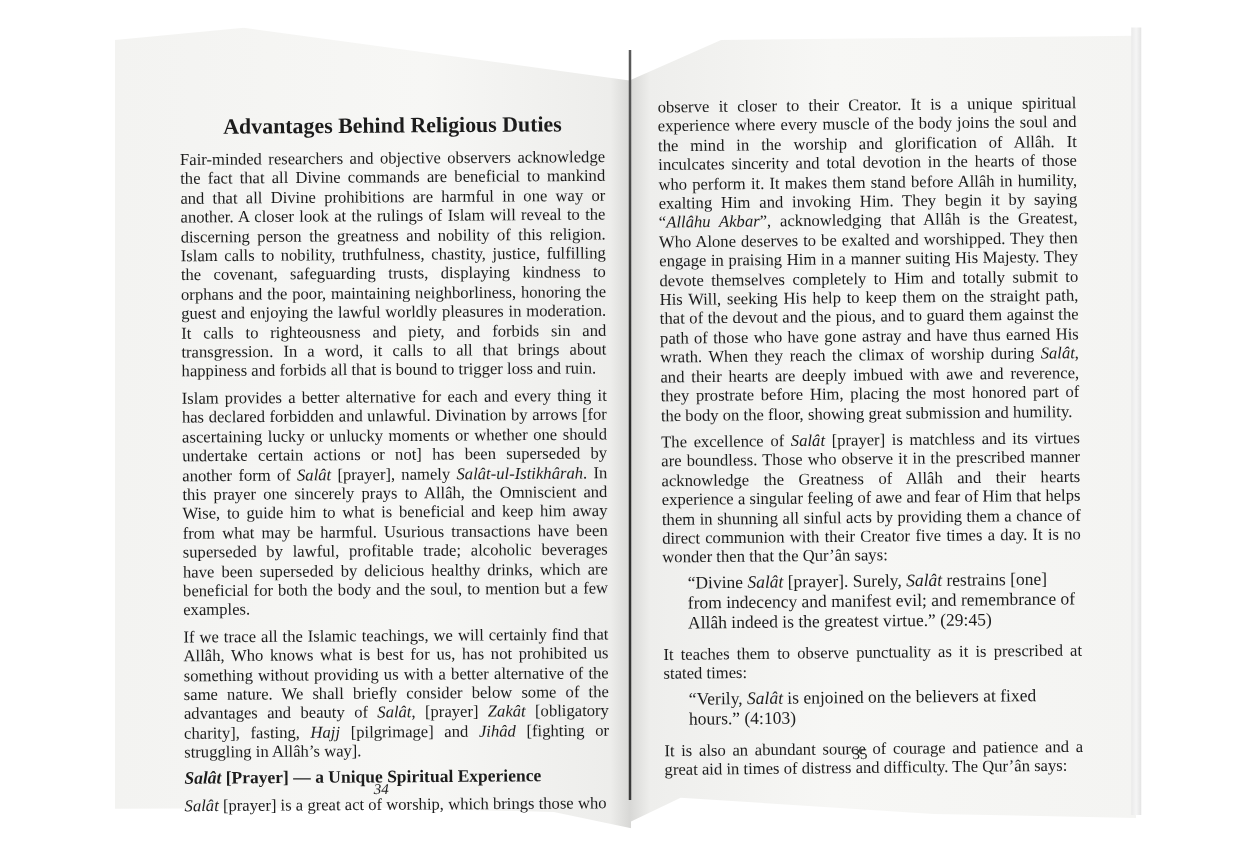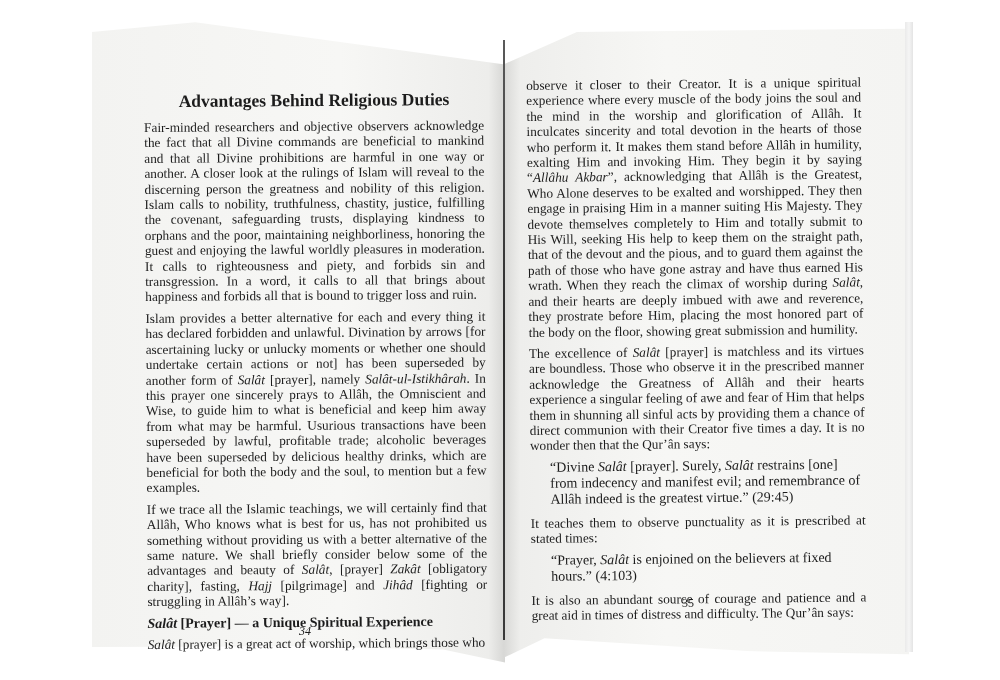--- a/index.html
+++ b/index.html
@@ -75,19 +75,19 @@
     <p><span>If we trace all the Islamic teachings, we will certainly find that Allâh, Who knows what is best for us, has not prohibited us something without providing us with a better alternative of the same nature. We shall briefly consider below some of the advantages and beauty of </span><i>Salât</i><span>, [prayer] </span><i>Zakât</i><span> [obligatory charity], fasting, </span><i>Hajj</i><span> [pilgrimage] and </span><i>Jihâd</i><span> [fighting or struggling in Allâh’s way].</span></p>
     <p class="subhead"><i>Salât</i><span> [Prayer] — a Unique Spiritual Experience</span></p>
     <p><i>Salât</i><span> [prayer] is a great act of worship, which brings those who</span></p>
   </div>
 
   <div class="text right-text">
     <p><span>observe it closer to their Creator. It is a unique spiritual experience where every muscle of the body joins the soul and the mind in the worship and glorification of Allâh. It inculcates sincerity and total devotion in the hearts of those who perform it. It makes them stand before Allâh in humility, exalting Him and invoking Him. They begin it by saying “</span><i>Allâhu Akbar</i><span>”, acknowledging that Allâh is the Greatest, Who Alone deserves to be exalted and worshipped. They then engage in praising Him in a manner suiting His Majesty. They devote themselves completely to Him and totally submit to His Will, seeking His help to keep them on the straight path, that of the devout and the pious, and to guard them against the path of those who have gone astray and have thus earned His wrath. When they reach the climax of worship during </span><i>Salât</i><span>, and their hearts are deeply imbued with awe and reverence, they prostrate before Him, placing the most honored part of the body on the floor, showing great submission and humility.</span></p>
     <p><span>The excellence of </span><i>Salât</i><span> [prayer] is matchless and its virtues are boundless. Those who observe it in the prescribed manner acknowledge the Greatness of Allâh and their hearts experience a singular feeling of awe and fear of Him that helps them in shunning all sinful acts by providing them a chance of direct communion with their Creator five times a day. It is no wonder then that the Qur’ân says:</span></p>
     <p class="quote"><span>“Divine </span><i>Salât</i><span> [prayer]. Surely, </span><i>Salât</i><span> restrains [one] from indecency and manifest evil; and remembrance of Allâh indeed is the greatest virtue.” (29:45)</span></p>
     <p>It teaches them to observe punctuality as it is prescribed at stated times:</p>
-    <p class="quote"><span>“Prayer, </span><i>Salât</i><span> is enjoined on the believers at fixed hours.” (4:103)</span></p>
+    <p class="quote"><span>“Verily, </span><i>Salât</i><span> is enjoined on the believers at fixed hours.” (4:103)</span></p>
     <p>It is also an abundant source of courage and patience and a great aid in times of distress and difficulty. The Qur’ân says:</p>
   </div>
 
   <div class="pagenum pn-left">34</div>
   <div class="pagenum pn-right">35</div>
 </div>
 
 </body></html>

